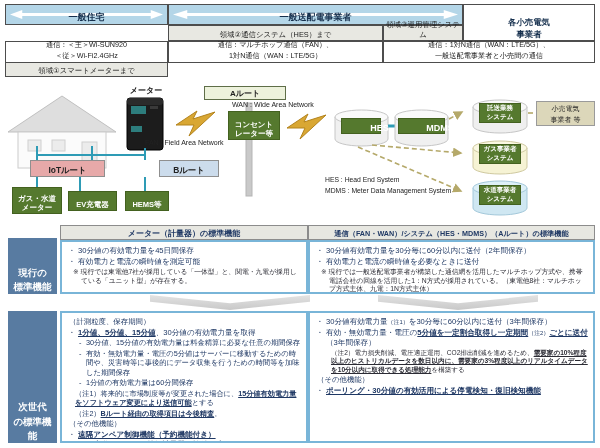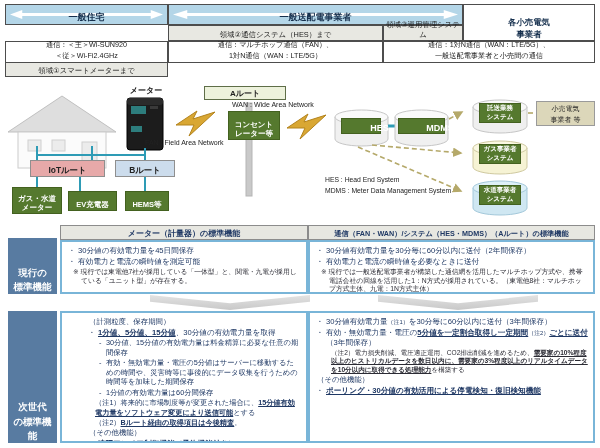--- a/index.html
+++ b/index.html
@@ -17,21 +17,21 @@
   .tt-dom{background:#e8e8e2;font-size:7.4px;color:#1a1a1a;}
   .tt-com{background:#fff;font-size:7.2px;line-height:1.5;color:#1a1a1a;}
   .tt-retail{background:#fff;font-weight:bold;font-size:8.4px;line-height:1.45;color:#16304e;}
 
   
   .gbox{background:#55792e;color:#fff;font-weight:bold;border:1px solid #43611f;}
   .aroute{background:#edf2dc;border:1.5px solid #5f6e48;font-weight:bold;font-size:8px;color:#222;}
   .tinytxt{font-size:7px;color:#222;}
   .defs{font-size:6.8px;line-height:1.6;color:#222;}
   .iotbox{background:#e7a9a9;border:1px solid #8f8f8f;font-weight:bold;font-size:8.4px;color:#222;}
-  .bbox{background:#ccdcec;border:1px solid #8f8f8f;font-weight:bold;font-size:8.4px;color:#222;}
+  .bbox{background:#ccdcec;border:1px solid #8f8f8f;font-weight:bold;font-size:8.4px;color:#222;margin-left:44px;}
   .retailbx{background:#dcd7ba;border:1px solid #9a9a9a;font-size:7px;line-height:1.5;color:#222;}
   .syslbl{font-size:6.5px;line-height:1.35;}
   .routelbl{font-size:7.5px;line-height:1.3;}
   .hmlbl{font-size:9px;padding-left:37px;}
   .meterlbl{font-weight:bold;font-size:8px;color:#111;}
 
   
   .bt-head{background:#e7e7e1;border:1px solid #8c8c8c;font-weight:bold;color:#1f3864;}
   .bt-cell{background:#fff;border:2px solid #79b5d8;overflow:hidden;}
   .bt-label{background:#587ba1;color:#fff;font-weight:bold;font-size:9.5px;line-height:1.5;}
@@ -193,21 +193,21 @@
         <div class="item note"><span>※ 現行では一般送配電事業者が構築した通信網を活用したマルチホップ方式や、携帯電話会社の回線を活用した1：N方式が採用されている。（東電他8社：マルチホップ方式主体、九電：1N方式主体）</span></div>
       </div>
   </div>
 
   <div class="abs chev" style="left:150px;top:295px;width:160px;height:15px;z-index:2;"></div>
   <div class="abs chev" style="left:378px;top:295px;width:160px;height:15px;z-index:2;"></div>
 
   <div class="abs bt-label cent pre" style="left:8px;top:311px;width:49px;height:132px;z-index:2;">次世代
 の標準機
 能</div>
-  <div class="abs bt-cell" style="left:60px;top:311px;width:248px;height:132px;z-index:2;padding-left:20px;">
+  <div class="abs bt-cell" style="left:60px;top:311px;width:248px;height:132px;z-index:2;">
     <div class="items">
         <div class="item heading"><span>（計測粒度、保存期間）</span></div>
         <div class="item bullet"><span class="em">1分値、5分値、15分値</span><span>、30分値の有効電力量を取得</span></div>
         <div class="item sub"><span>30分値、15分値の有効電力量は料金精算に必要な任意の期間保存</span></div>
         <div class="item sub"><span>有効・無効電力量・電圧の5分値はサーバーに移動するための時間や、災害時等に事後的にデータ収集を行うための時間等を加味した期間保存</span></div>
         <div class="item sub"><span>1分値の有効電力量は60分間保存</span></div>
         <div class="item annot"><span>（注1）将来的に市場制度等が変更された場合に、</span><span class="em">15分値有効電力量をソフトウェア変更により送信可能</span><span>とする</span></div>
         <div class="item annot"><span>（注2）</span><span class="em">Bルート経由の取得項目は今後精査</span><span>。</span></div>
         <div class="item heading"><span>（その他機能）</span></div>
         <div class="item bullet"><span class="em">遠隔アンペア制御機能（予約機能付き）</span></div>

